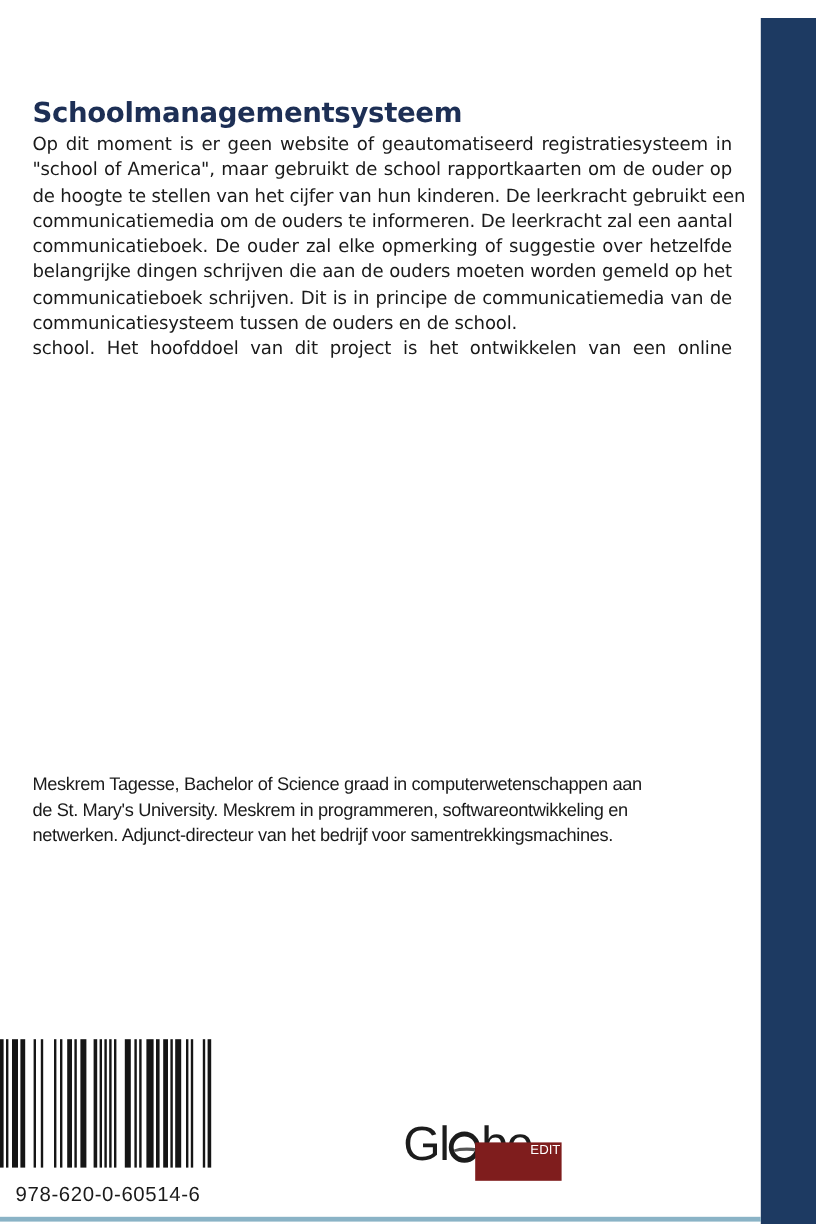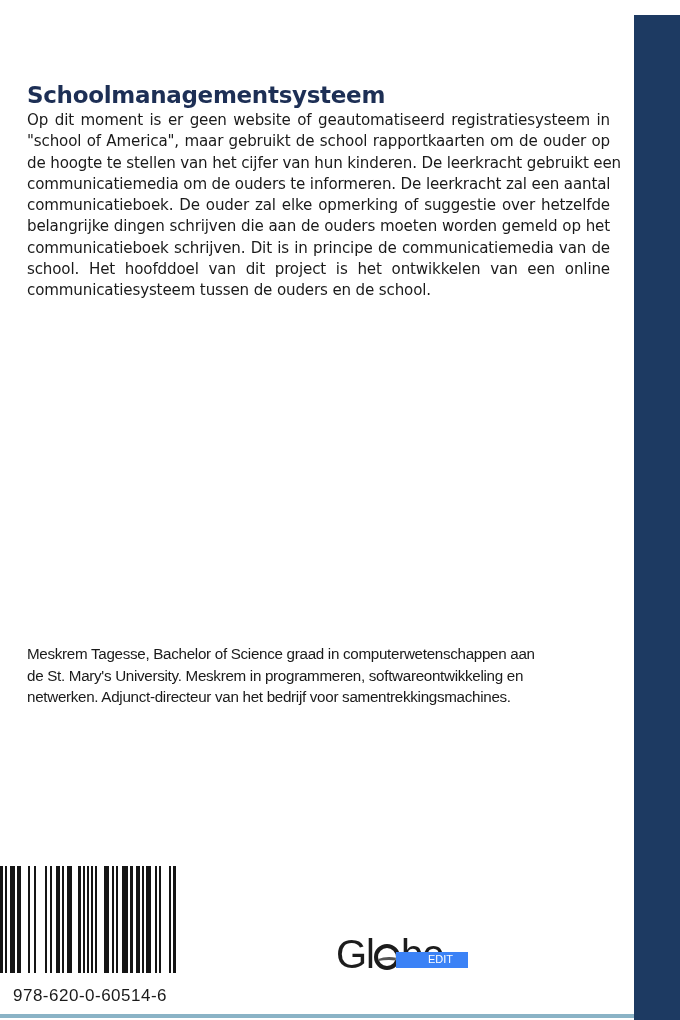--- a/index.html
+++ b/index.html
@@ -59,44 +59,44 @@
       display: inline-block; width: 26px; height: 26px;
       border: 4px solid #1c1c1c; border-radius: 50%;
       box-sizing: border-box; position: relative; top: 2px; margin: 0 1px 0 0;
       overflow: hidden;
     }
     .logo-word .o::after {
       content: ""; position: absolute; left: -4px; top: 9px; width: 30px; height: 10px;
       border-top: 3px solid #555; border-radius: 50% 50% 0 0;
     }
     .logo-edit {
-      position: absolute; left: 60px; top: 40px; width: 72px; height: 16px;
-      background: #3b82f6; color: #ffffff;
+      position: absolute; left: 60px; top: 40px; width: 72px; height: 32px;
+      background: #7f1d1d; color: #ffffff;
       font-family: "Liberation Sans", sans-serif; font-size: 11px;
-      text-align: right; padding-right: 15px; box-sizing: border-box; line-height: 14px;
+      text-align: right; padding-right: 1px; box-sizing: border-box; line-height: 14px;
     }
   </style>
 </head>
 <body>
 
 <div class="spine"></div>
 <div class="bottom-line"></div>
 
 <h1 class="title">Schoolmanagementsysteem</h1>
 
 <p class="blurb">
   <span class="line">Op dit moment is er geen website of geautomatiseerd registratiesysteem in</span>
   <span class="line">"school of America", maar gebruikt de school rapportkaarten om de ouder op</span>
   <span class="line">de hoogte te stellen van het cijfer van hun kinderen. De leerkracht gebruikt een</span>
   <span class="line">communicatiemedia om de ouders te informeren. De leerkracht zal een aantal</span>
   <span class="line">communicatieboek. De ouder zal elke opmerking of suggestie over hetzelfde</span>
   <span class="line">belangrijke dingen schrijven die aan de ouders moeten worden gemeld op het</span>
   <span class="line">communicatieboek schrijven. Dit is in principe de communicatiemedia van de</span>
+  <span class="line last">communicatiesysteem tussen de ouders en de school.</span>
   <span class="line">school. Het hoofddoel van dit project is het ontwikkelen van een online</span>
-  <span class="line last">communicatiesysteem tussen de ouders en de school.</span>
 </p>
 
 <p class="bio">
   <span class="line">Meskrem Tagesse, Bachelor of Science graad in computerwetenschappen aan</span>
   <span class="line">de St. Mary's University. Meskrem in programmeren, softwareontwikkeling en</span>
   <span class="line">netwerken. Adjunct-directeur van het bedrijf voor samentrekkingsmachines.</span>
 </p>
 
 <div class="barcode">
   <div class="bar" style="width:3px"></div>

